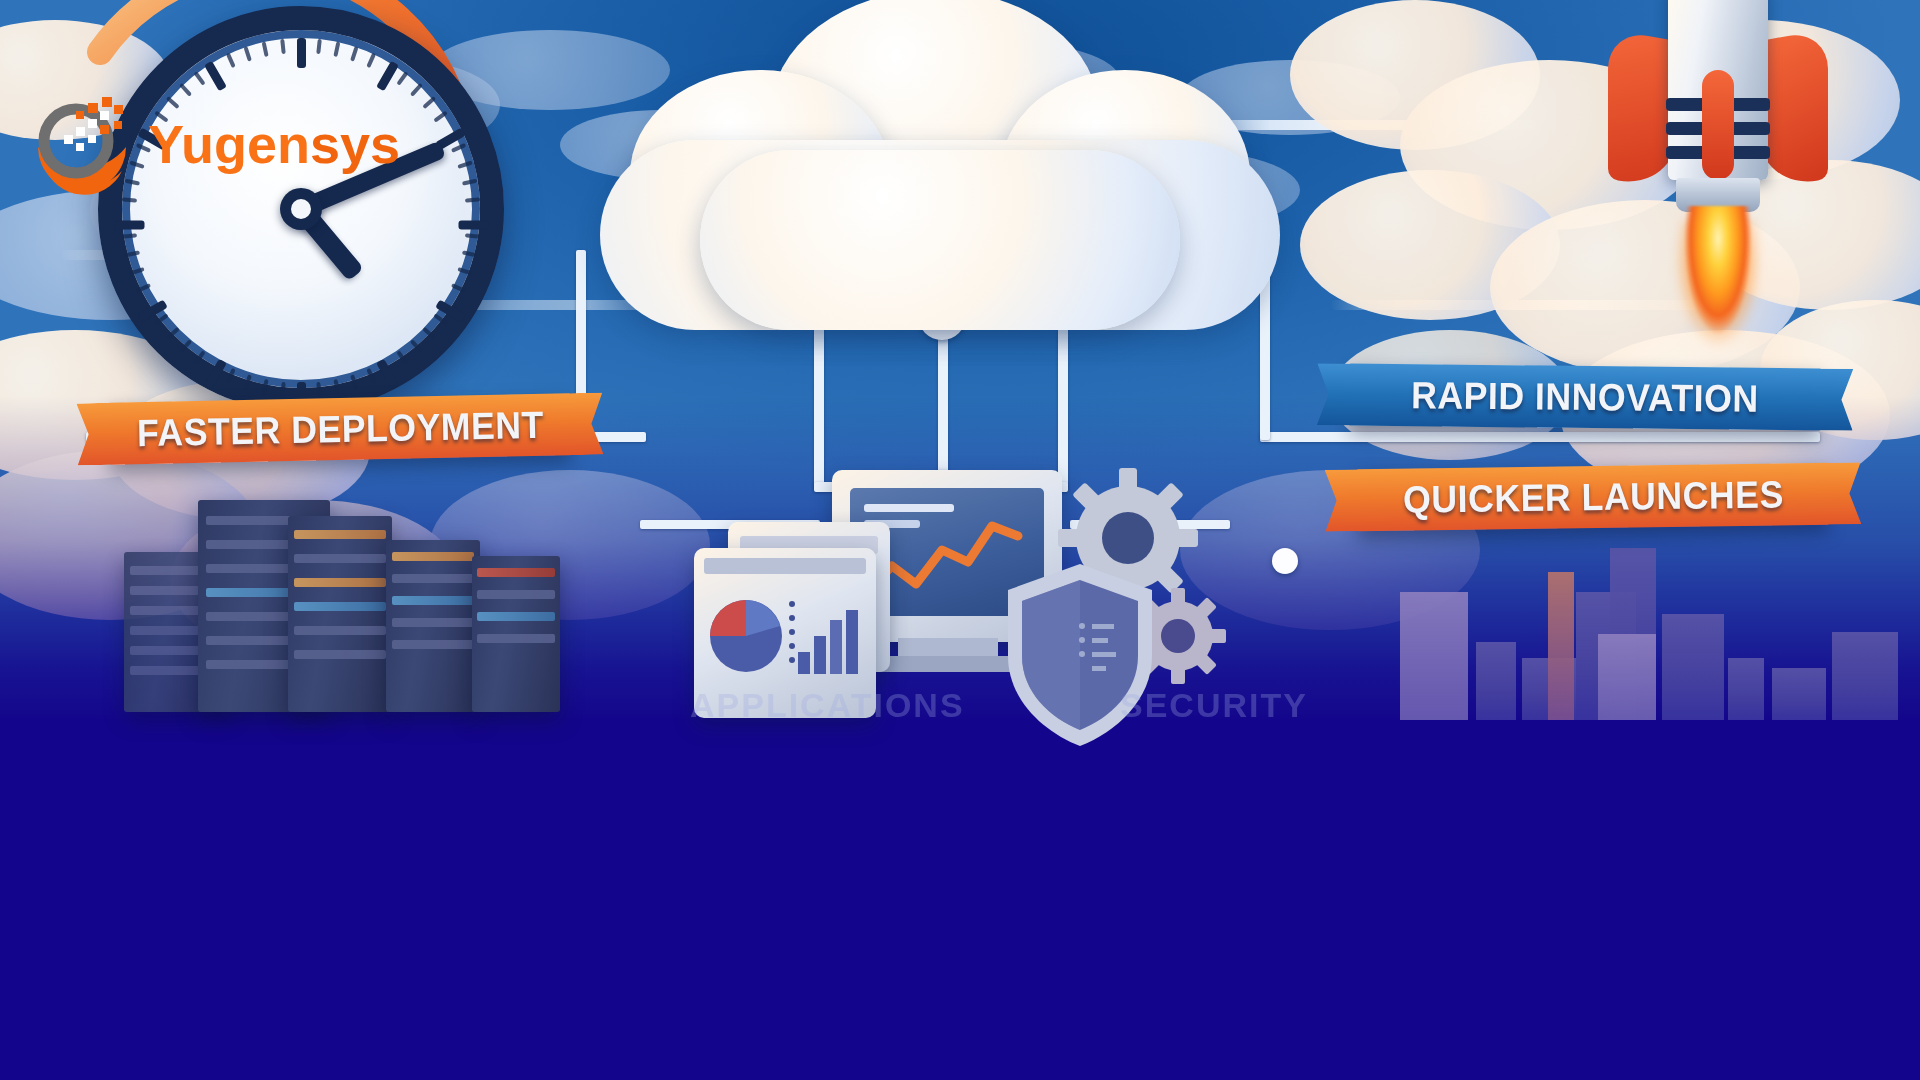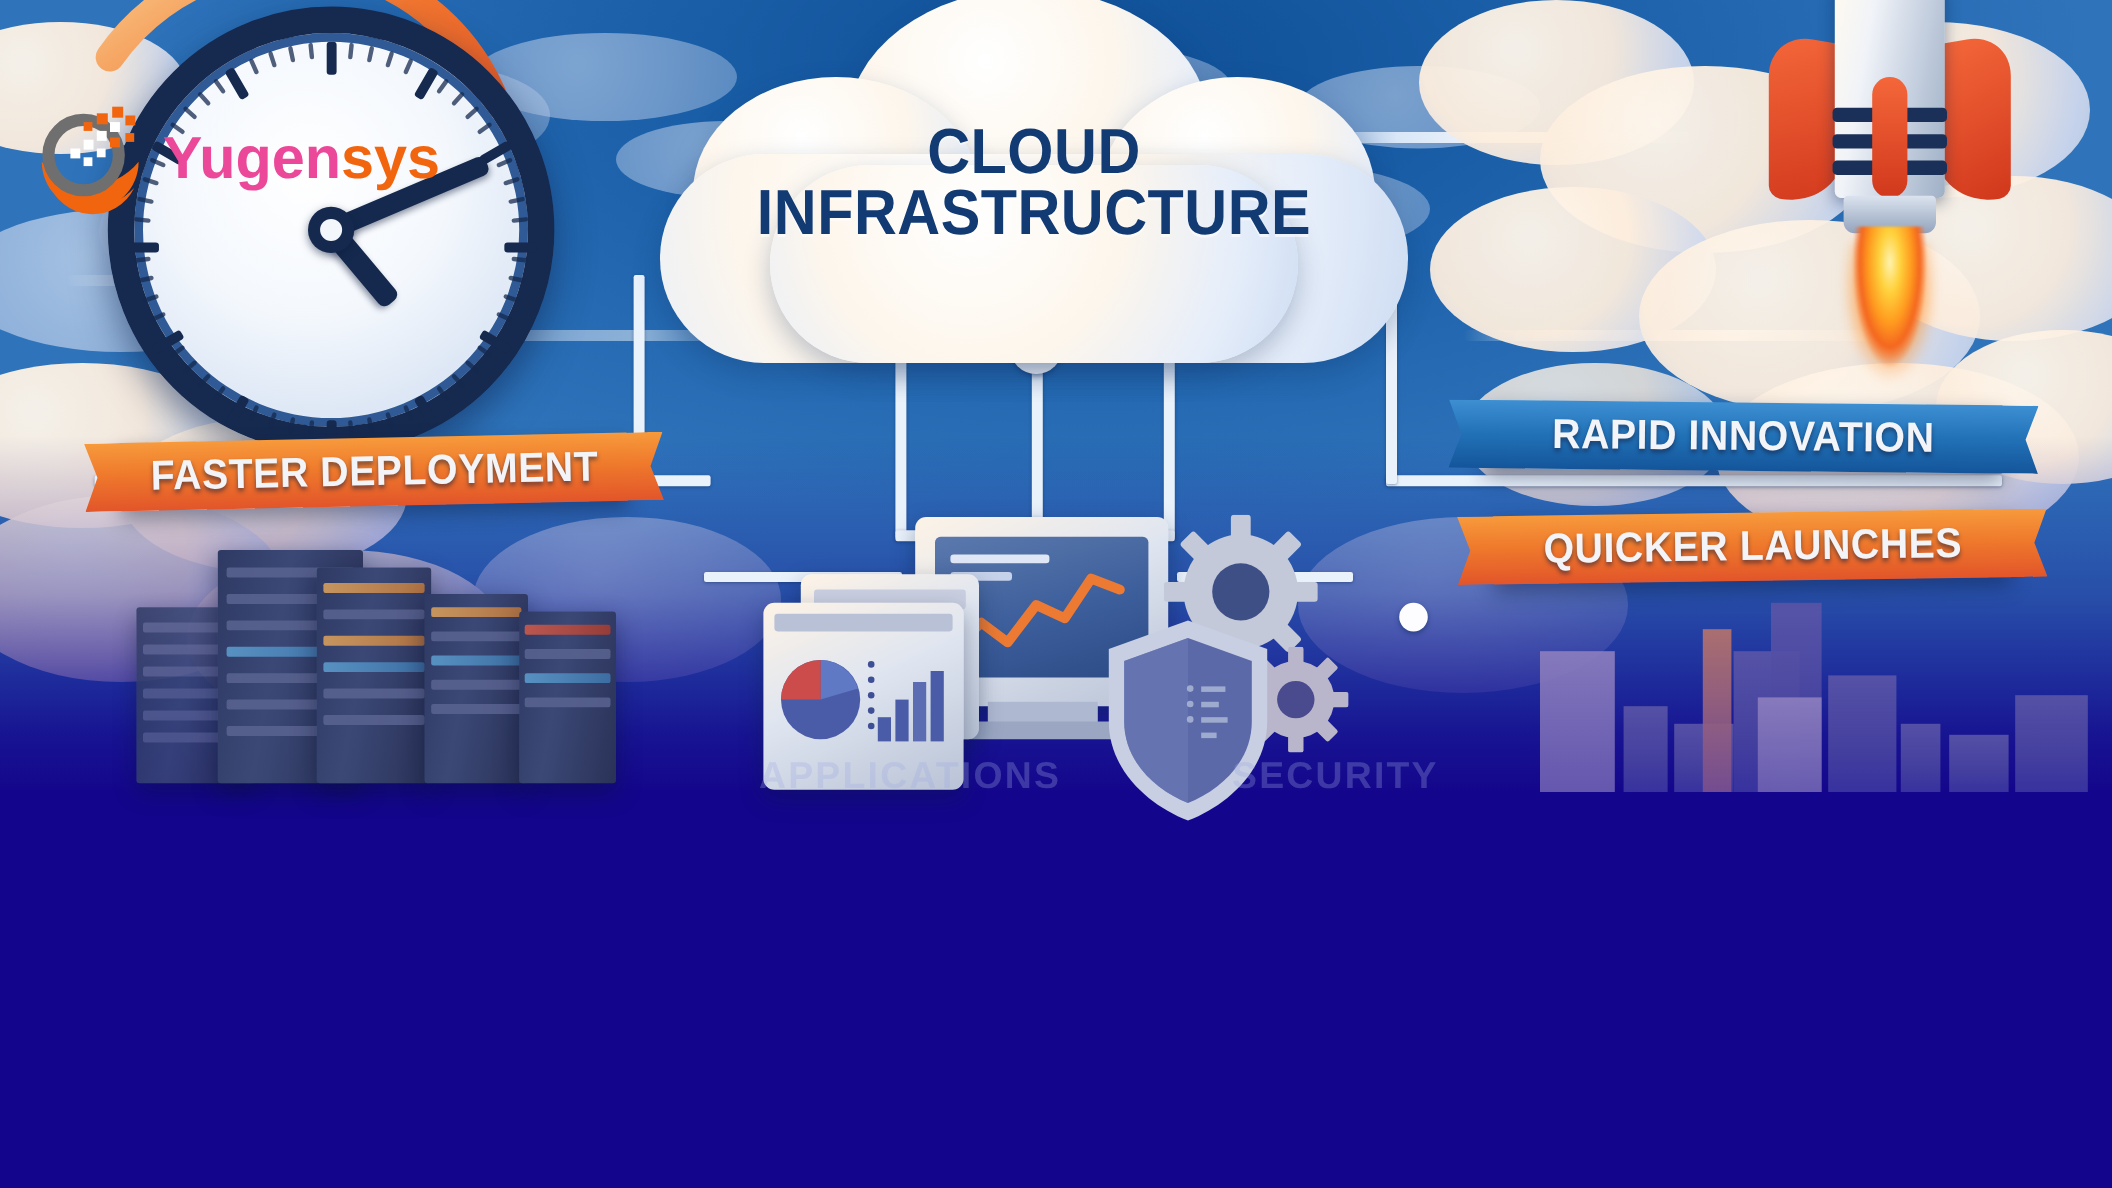--- a/index.html
+++ b/index.html
@@ -103,21 +103,21 @@
   .slot.red{background:linear-gradient(90deg,#d35b4a,#a83c30);}
 
   
   .bldg{position:absolute;bottom:0;background:linear-gradient(180deg,#5b56a8 0%,#4a46a0 60%,#3b37a0 100%);opacity:.9;}
   .bldg.lt{background:linear-gradient(180deg,#8e7fbf,#6d60b2);}
 
   
   .logo{position:absolute;left:30px;top:95px;width:330px;height:110px;z-index:30;}
   .logotext{position:absolute;left:118px;top:22px;font-size:54px;font-weight:700;line-height:1;
             font-family:"Liberation Sans",sans-serif;}
-  .lg-yugen{color:#ec4899;}
+  .lg-yugen{color:#f97316;}
   .lg-sys{color:#f2650f;}
 
   
   .titleband{position:absolute;left:0;top:700px;width:1920px;height:380px;background:#14068c;}
   .title{position:absolute;left:0;top:36px;width:1920px;text-align:center;color:#ffffff;
          font-family:"Liberation Sans",sans-serif;font-weight:700;line-height:1.07;}
   .title .tl{display:block;font-size:98px;letter-spacing:1px;transform:scaleX(.80);
              transform-origin:center;white-space:nowrap;}
 </style>
 </head>
@@ -181,24 +181,20 @@
     <div class="node" style="left:926px;top:470px;width:32px;height:32px;"></div>
     <div class="node" style="left:1272px;top:548px;width:26px;height:26px;"></div>
   </div>
 
   <div class="cloudwrap">
     <div class="cl" style="left:170px;top:0px;width:330px;height:250px;"></div>
     <div class="cl" style="left:30px;top:80px;width:260px;height:210px;"></div>
     <div class="cl" style="left:400px;top:80px;width:250px;height:210px;"></div>
     <div class="cl" style="left:0px;top:150px;width:680px;height:190px;border-radius:100px;"></div>
     <div class="cl" style="left:100px;top:160px;width:480px;height:180px;border-radius:90px;"></div>
-    <div class="cloudtxt">
-      <span class="l1">CLOUD</span>
-      <span class="l2">INFRASTRUCTURE</span>
-    </div>
   </div>
 
   <div class="arrowring">
     <svg width="430" height="430" viewBox="0 0 430 430">
       <defs>
         <linearGradient id="ag" x1="0" y1="0" x2="1" y2="1">
           <stop offset="0%" stop-color="#f9c98a"></stop>
           <stop offset="45%" stop-color="#f2762f"></stop>
           <stop offset="100%" stop-color="#e0441f"></stop>
         </linearGradient>

